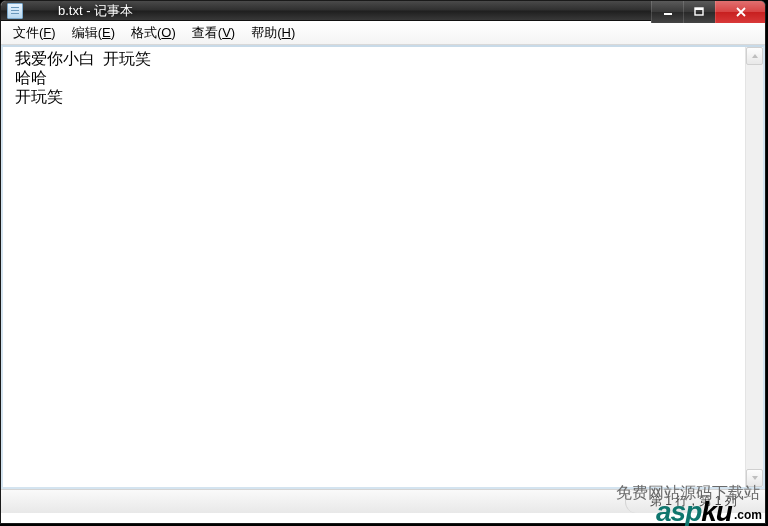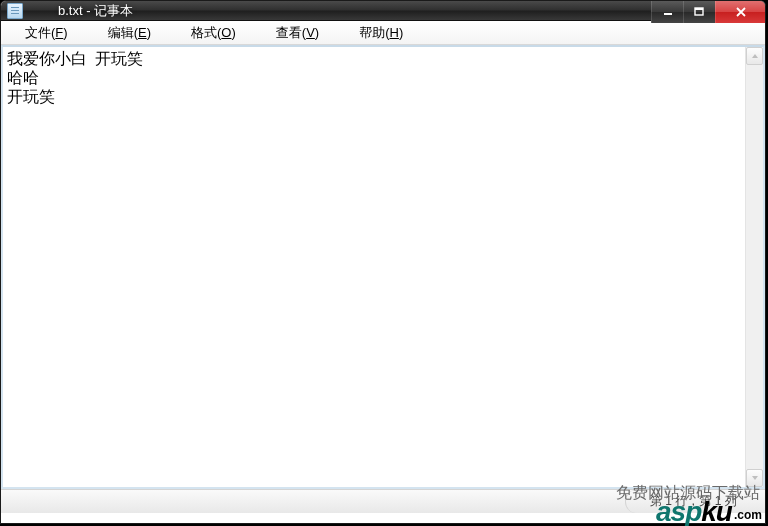--- a/index.html
+++ b/index.html
@@ -79,23 +79,22 @@
       background: linear-gradient(to bottom, #e07070 0%, #d84545 48%, #c82020 52%, #d83838 100%);
       border-radius: 0 4px 0 0;
     }
     .win-btn svg { display: block; }
     .menubar {
       height: 24px;
       background: linear-gradient(to bottom, #ffffff 0%, #f4f4f4 100%);
       border-bottom: 1px solid #d8d8d8;
       display: flex;
       align-items: center;
-      padding: 0 16px;
+      padding: 0 4px;
       font-size: 13px;
-      gap: 24px;
     }
     .menu-item {
       padding: 2px 8px;
       cursor: pointer;
       color: #000;
     }
     .menu-item .underline { text-decoration: underline; }
     .content-wrap {
       position: relative;
       height: calc(100% - 30px - 24px - 24px);
@@ -103,21 +102,21 @@
       border-top: 2px solid #c8dae8;
       margin: 0;
       display: flex;
       background: #fff;
     }
     .text-area {
       flex: 1;
       font-family: "SimSun", "NSimSun", serif;
       font-size: 16px;
       line-height: 19px;
-      padding: 2px 4px;
+      padding: 2px 12px;
       white-space: pre;
       overflow: hidden;
       color: #000;
     }
     .scrollbar-v {
       width: 18px;
       background: #f0f0f0;
       display: flex;
       flex-direction: column;
       border-left: 1px solid #e4e4e4;

